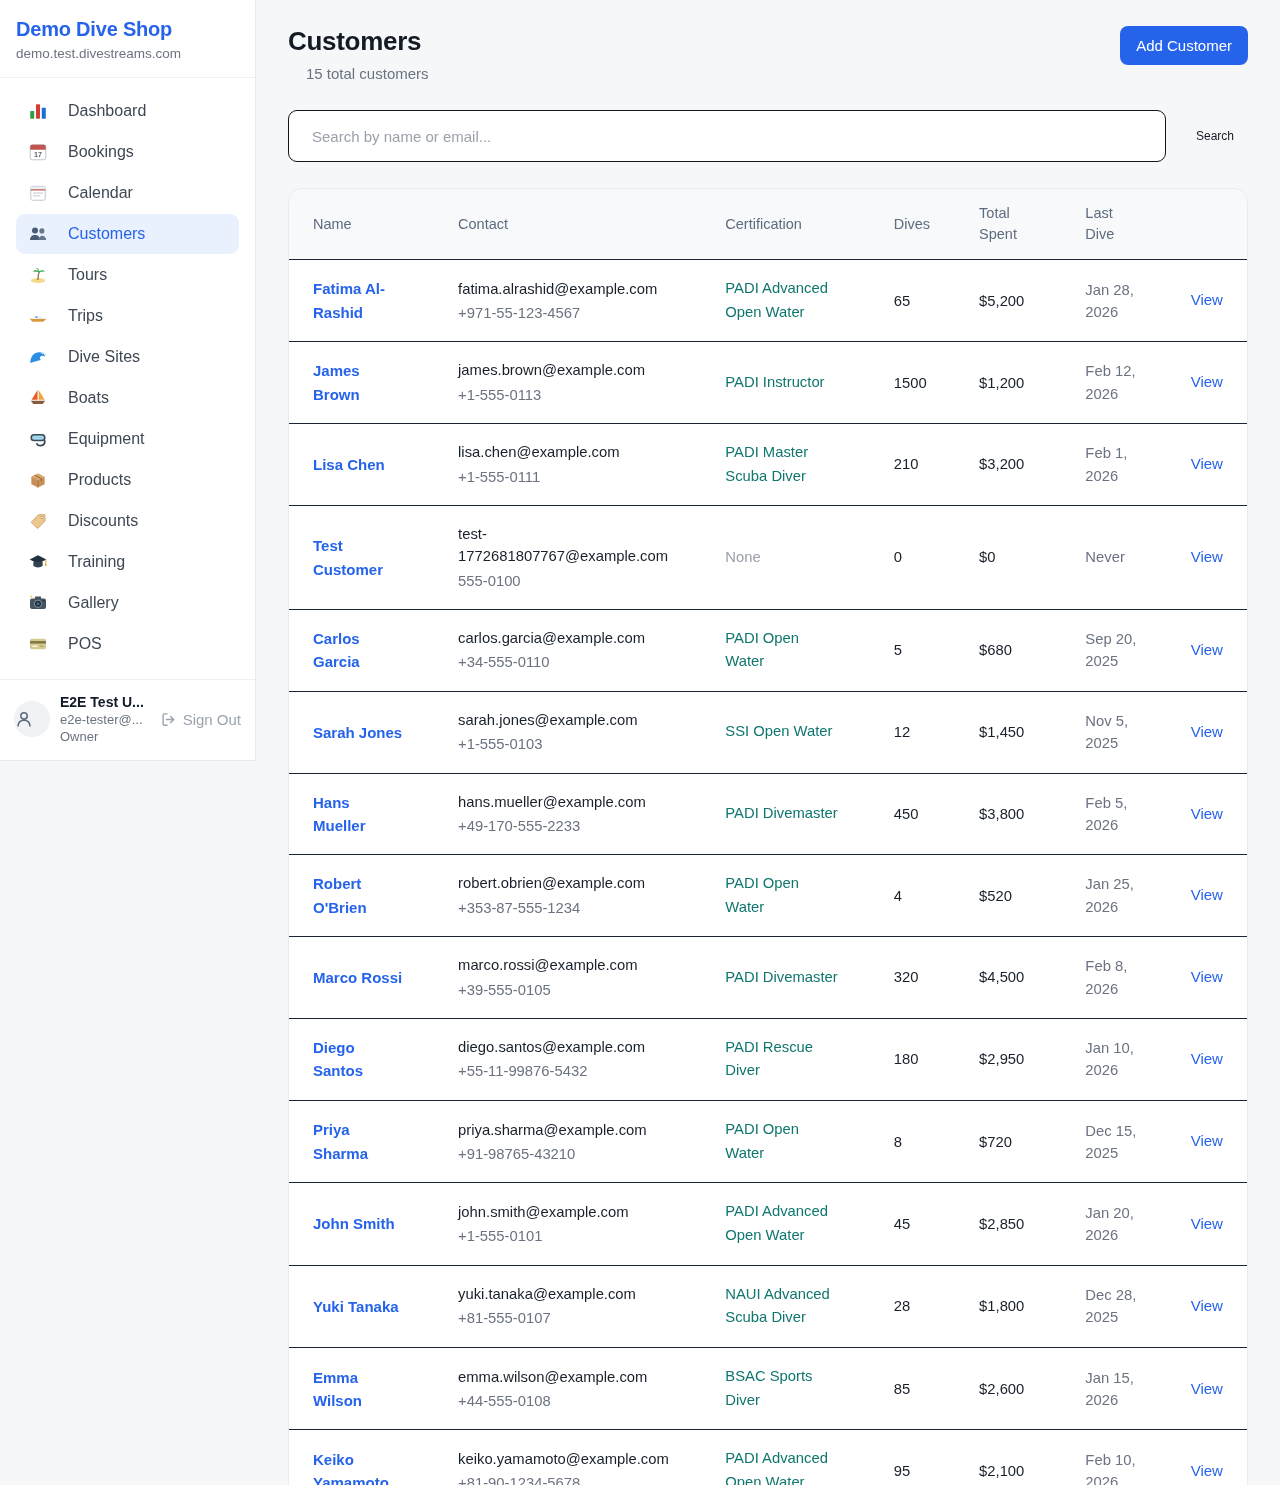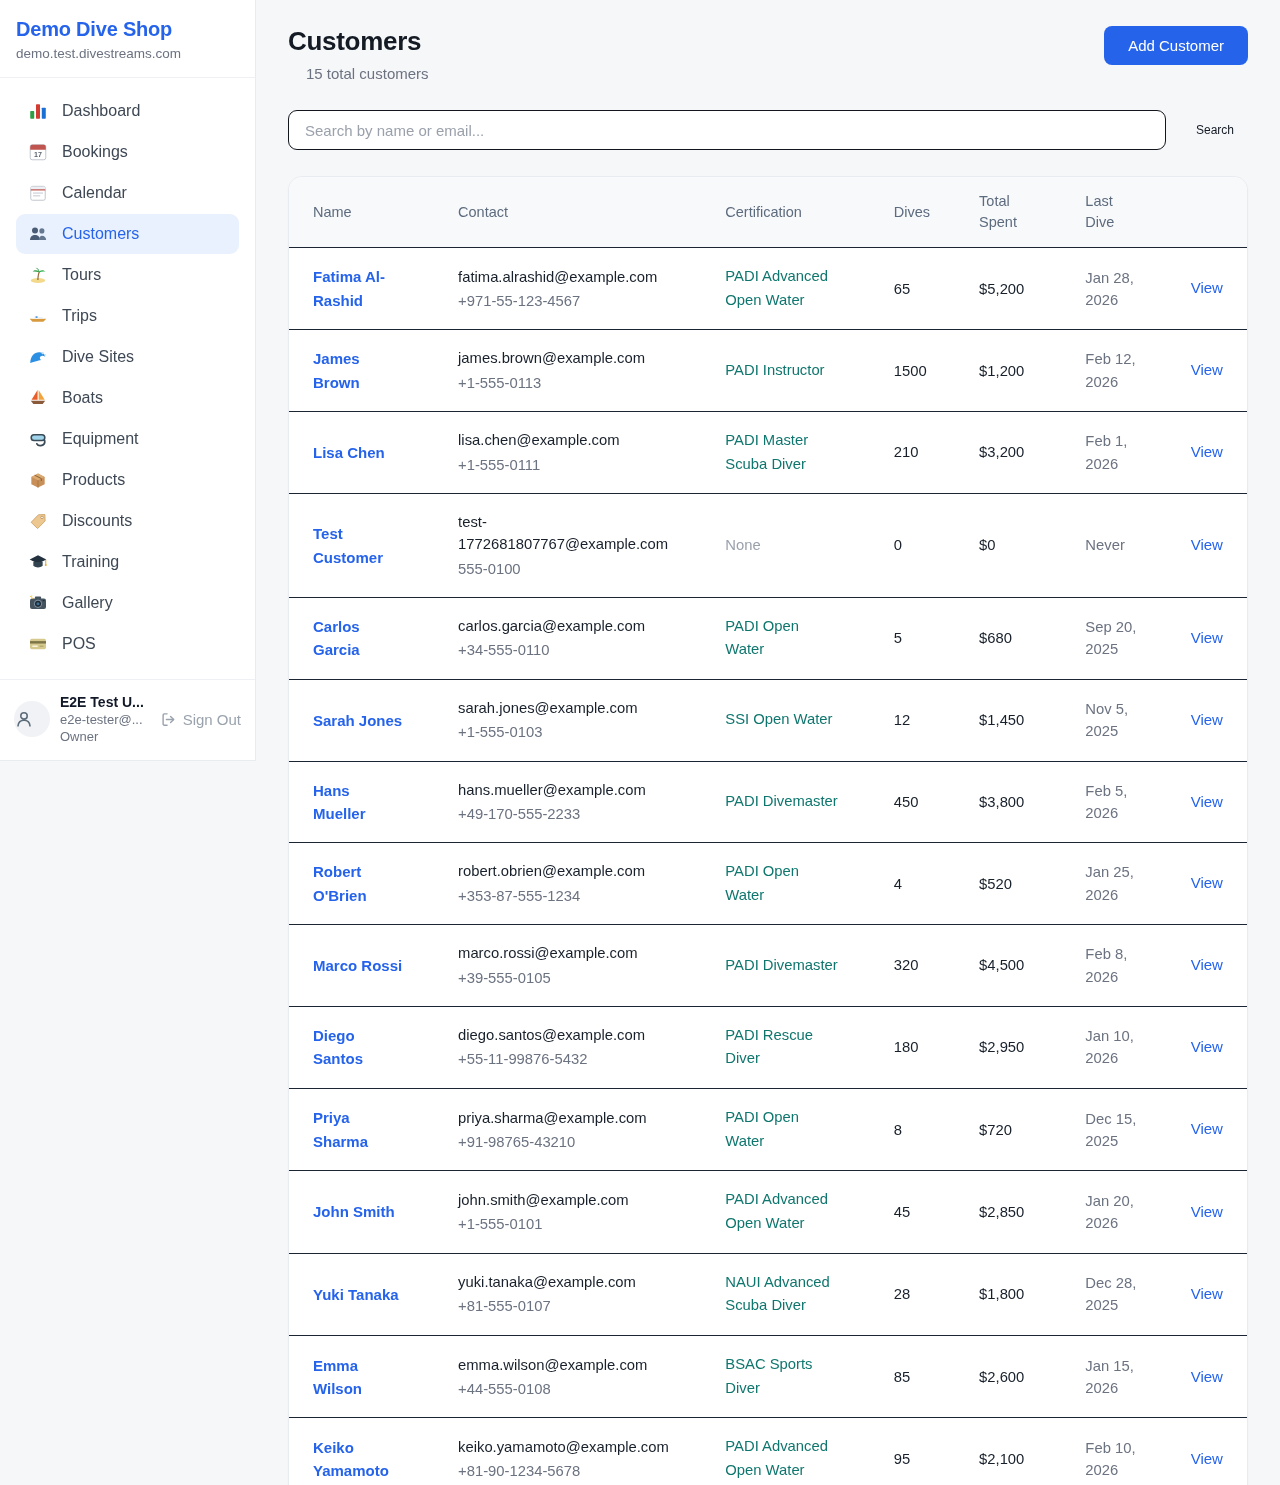--- a/index.html
+++ b/index.html
@@ -16,21 +16,21 @@
   .sidebar {
     width:256px; background:#fff;
     border-right:1px solid #e9ecef; border-bottom:1px solid #e9ecef;
     flex:0 0 256px;
   }
   .sidebar-header { padding:18px 16px 16px; border-bottom:1px solid #eef0f3; }
   .shop-title { color:#2563eb; font-size:20px; font-weight:bold; letter-spacing:-0.2px; }
   .shop-domain { color:#6b7280; font-size:13.5px; margin-top:5px; }
   .nav { list-style:none; padding:12px 16px 14px; }
   .nav-item {
-    display:flex; align-items:center; gap:14px;
+    display:flex; align-items:center; gap:20px;
     padding:10px 12px; border-radius:9px; margin:1px 0;
     font-size:16px; color:#3e4854; cursor:pointer;
   }
   .nav-item.active { background:#e9f1fe; color:#2563eb; font-weight:500; }
   .nav-icon { width:20px; height:20px; flex:0 0 20px; display:inline-flex; }
   .nav-icon svg { width:20px; height:20px; }
 
   .user-section {
     border-top:1px solid #eef0f3; padding:14px 14px 16px;
     display:flex; align-items:center; gap:10px;
@@ -50,28 +50,28 @@
   }
   .signout svg { width:17px; height:17px; }
 
   
   .main { flex:1; padding:26px 32px 30px; min-width:0; }
   .page-header { display:flex; justify-content:space-between; align-items:flex-start; }
   .page-title { font-size:26px; font-weight:bold; color:#141b24; letter-spacing:-0.3px; }
   .page-subtitle { font-size:15px; color:#6b7280; margin-top:8px;margin-left:18px; }
   .btn-primary {
     background:#2563eb; color:#fff; border:none; border-radius:8px;
-    padding:11px 24px; font-size:15px; font-weight:500; cursor:pointer;
+    padding:11px 16px; font-size:15px; font-weight:500; cursor:pointer;
     font-family:inherit;
   }
 
   .search-row { display:flex; align-items:center; margin-top:28px; }
   .search-input {
-    flex:1; height:40px; border:1px solid #12161d; border-radius:9px;
-    padding:0 16px; font-size:15px; font-family:inherit; color:#18202b;
+    flex:1; height:52px; border:1px solid #12161d; border-radius:9px;
+    padding:0 23px; font-size:15px; font-family:inherit; color:#18202b;
     background:#fff; outline:none;
   }
   .search-input::placeholder { color:#9aa1ab; }
   .search-btn {
     background:none; border:none; font-size:12px; font-weight:500;
     color:#141b24; margin-left:16px; padding:0 14px; cursor:pointer;
     font-family:inherit;
   }
 
   

